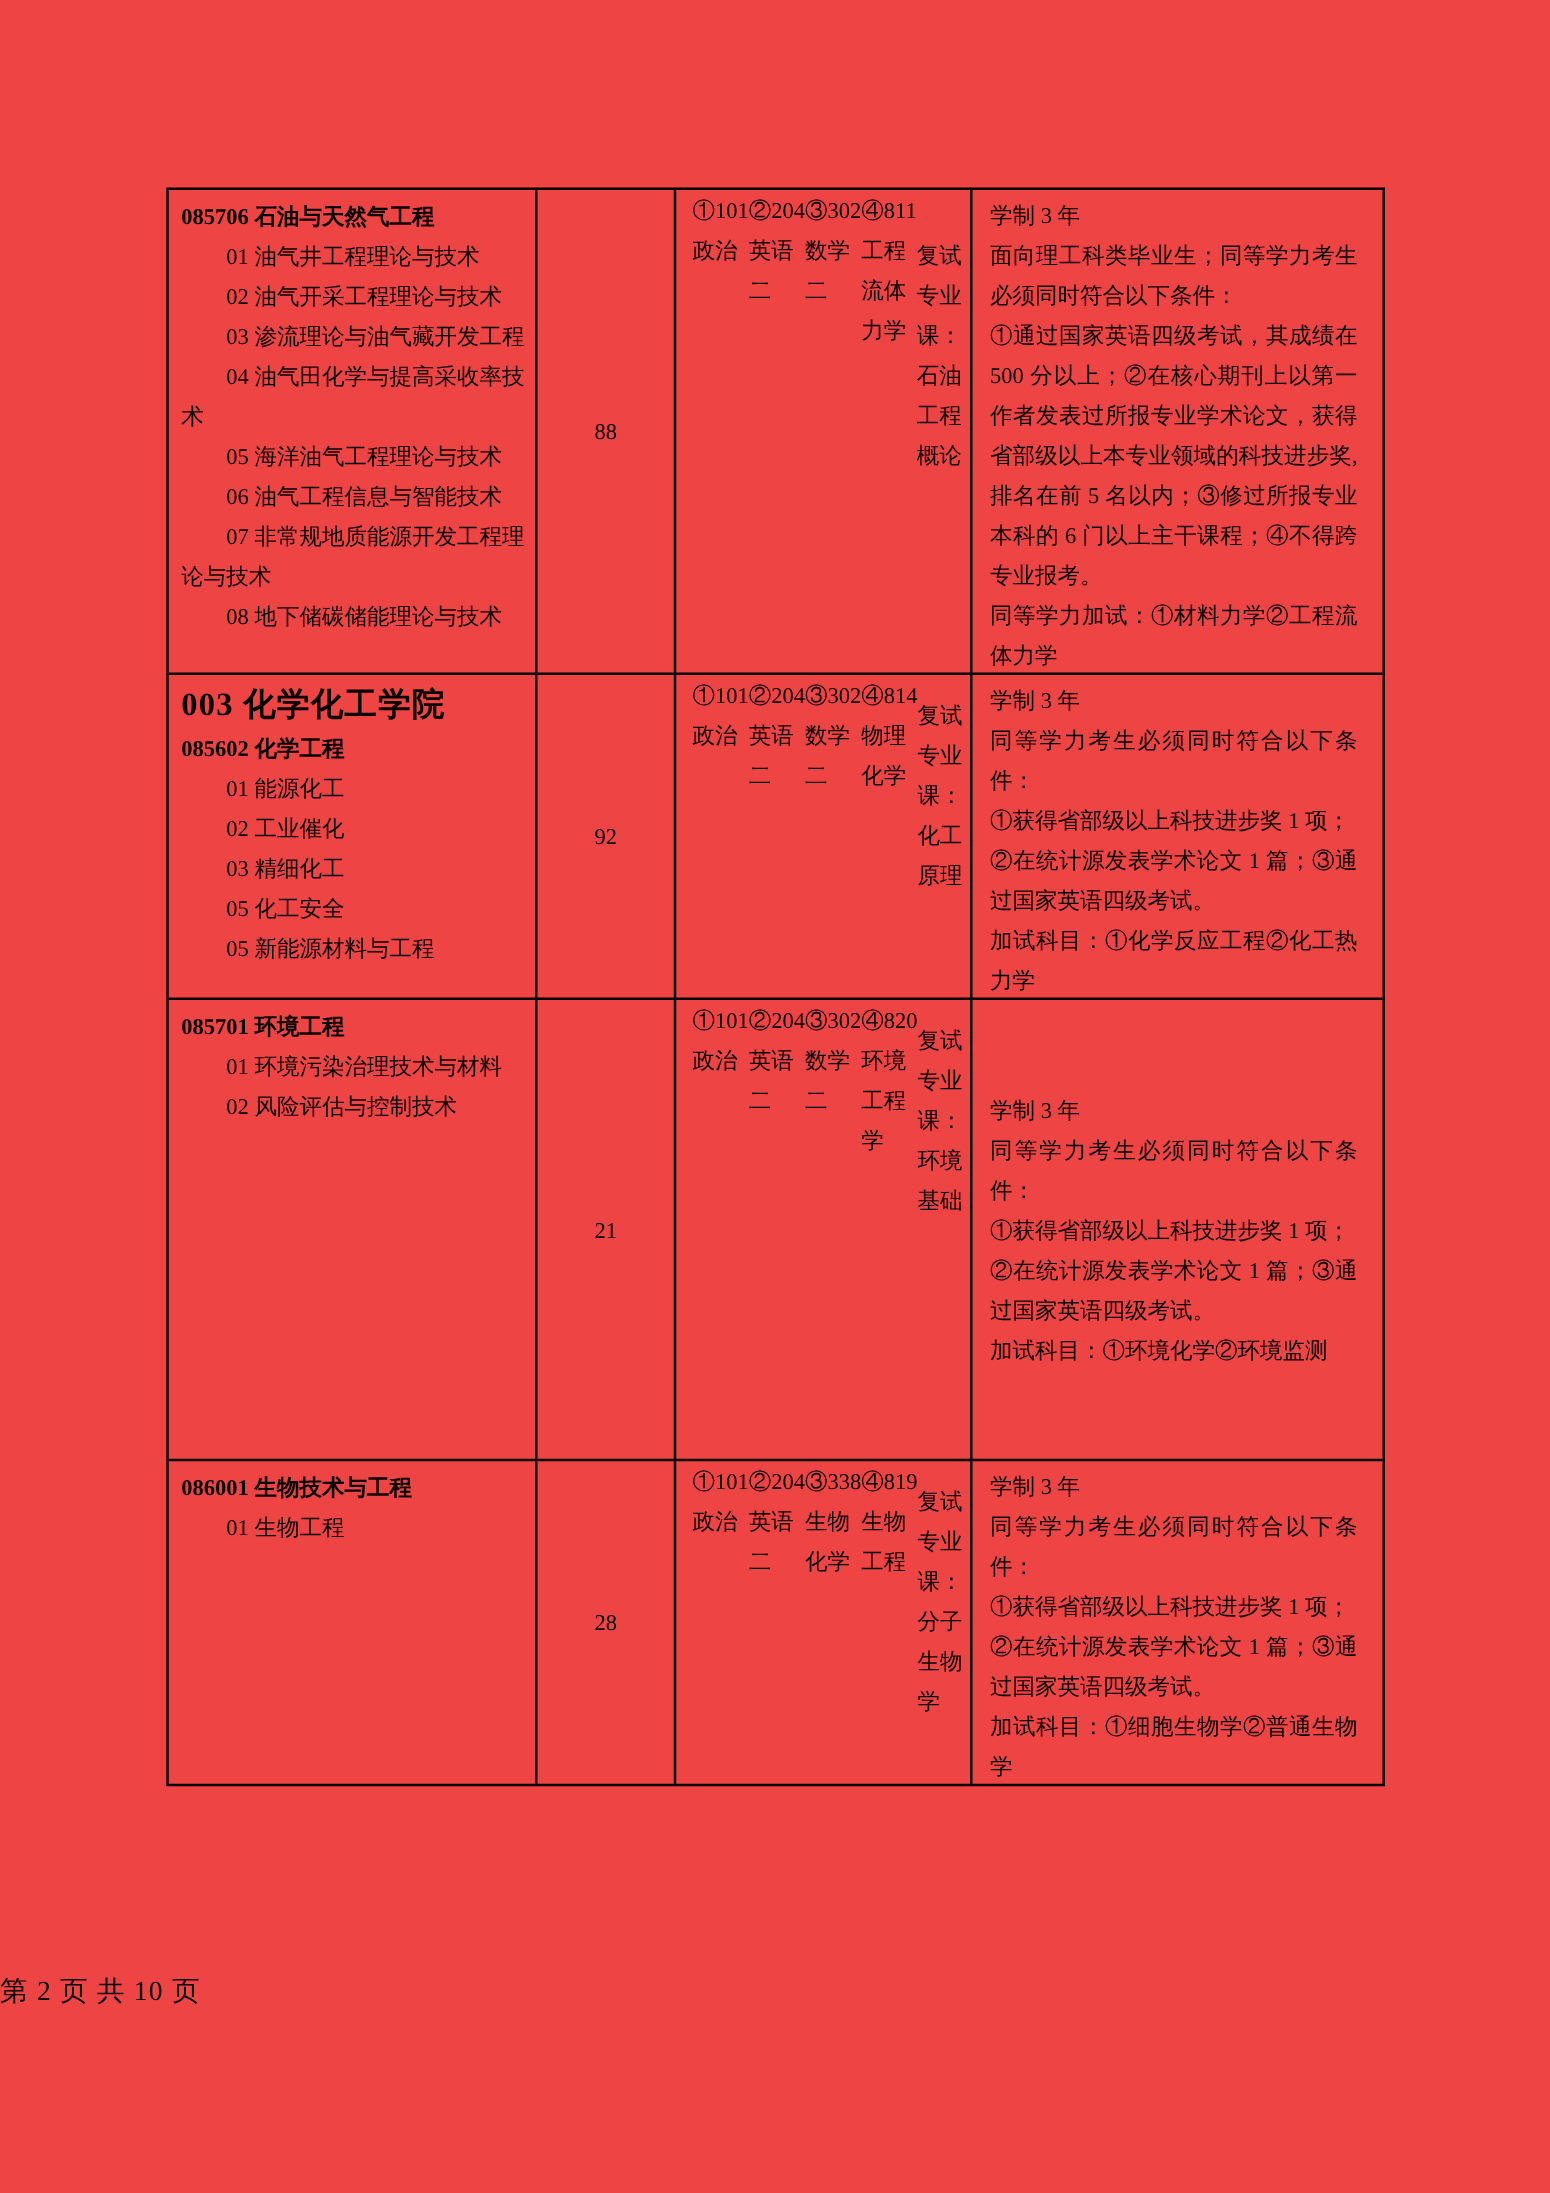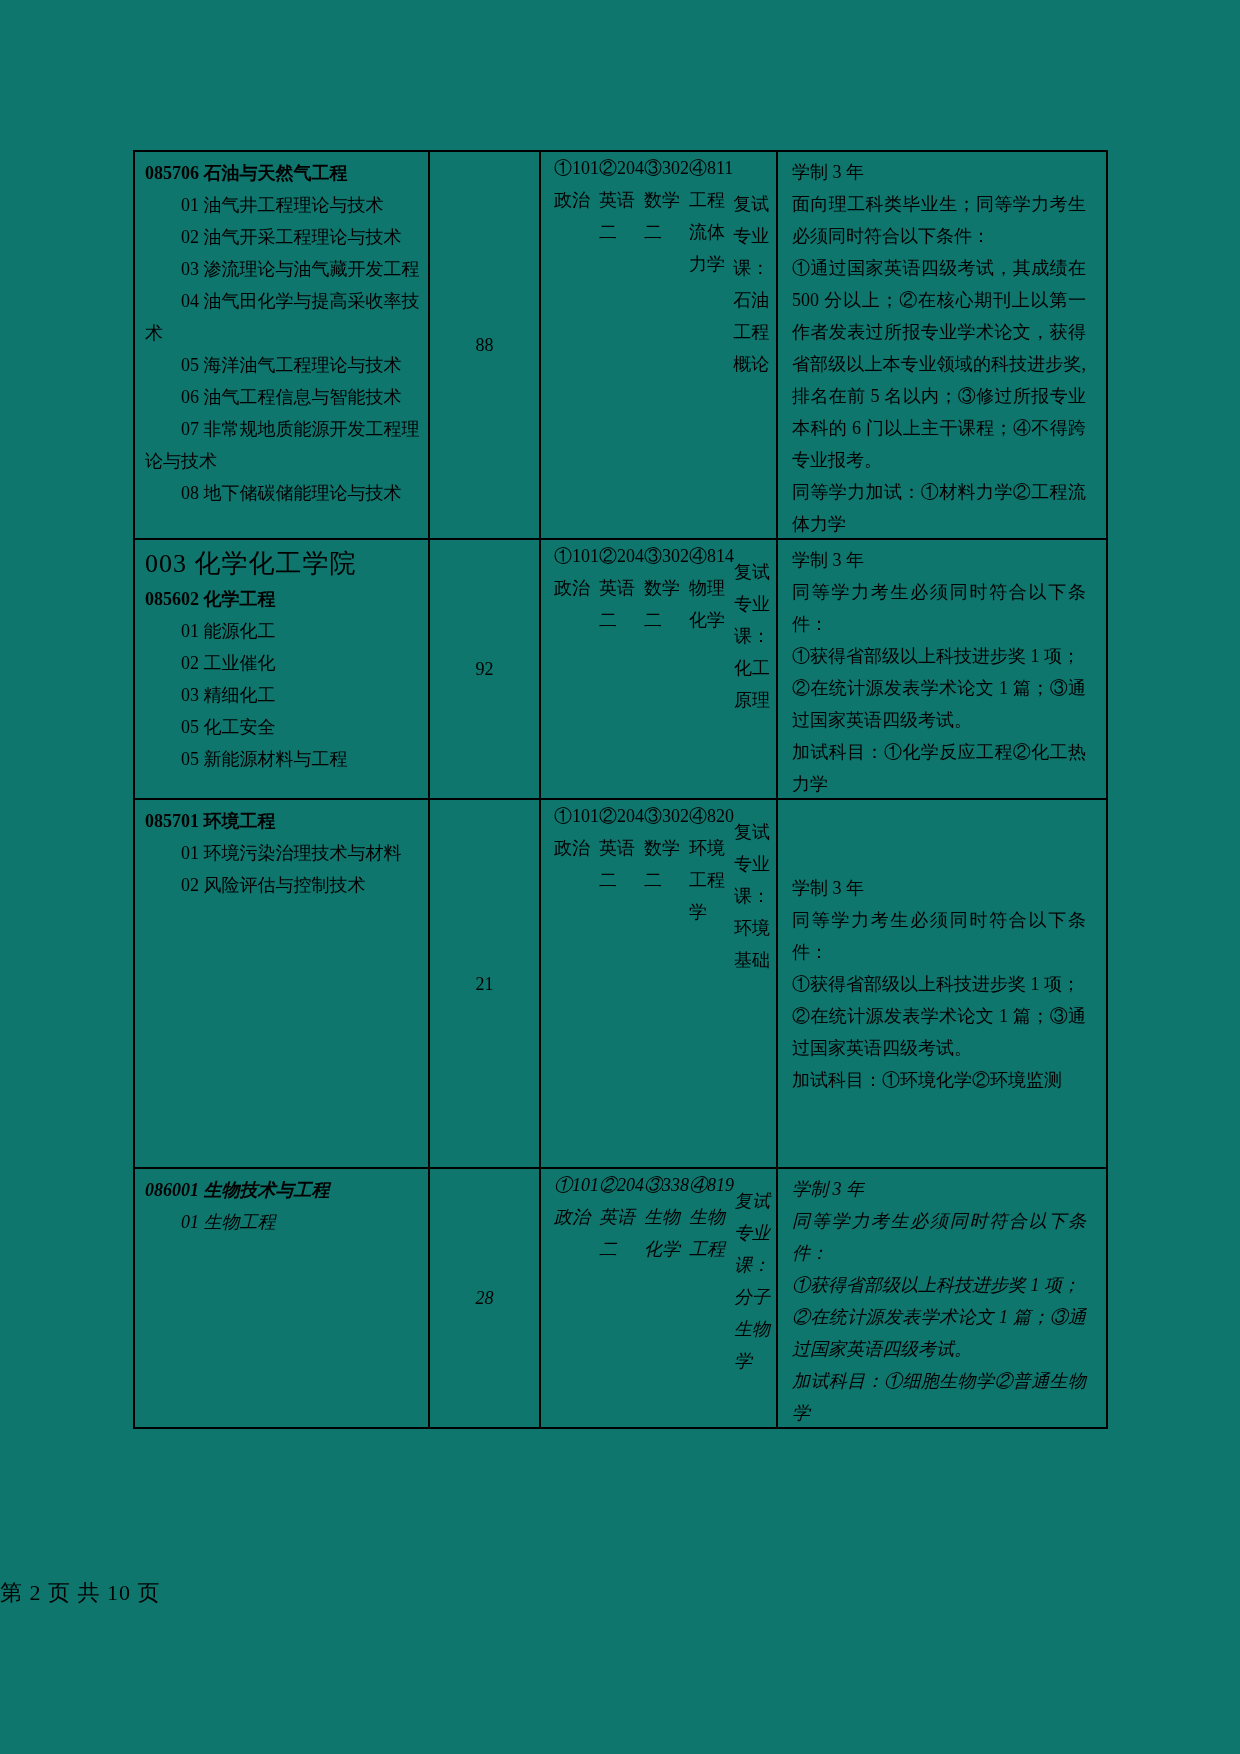--- a/index.html
+++ b/index.html
@@ -1,44 +1,44 @@
 <!DOCTYPE html>
 <html><head>
 <meta charset="utf-8">
 <style>
   html,body{margin:0;padding:0;background:#e8e8e8;}
   .page{
     position:relative;
     width:1240px;height:1754px;
-    background:#0f766e;
+    background:#ef4444;
     margin:0 auto;
     font-family:"Liberation Serif","DejaVu Serif",serif;
     color:#000;
   }
   .doc-table{
     position:absolute;left:133px;top:150px;
     display:grid;
     grid-template-columns:295px 111px 237px 328px;
     grid-template-rows:388px 260px 369px 258px;
     border:2px solid #000;
   }
   .cell{
     box-sizing:border-box;
     border-right:2px solid #000;
     border-bottom:2px solid #000;
     font-size:18px;
     line-height:32px;
     overflow:hidden;
   }
   .cell.last-col{border-right:none;}
-  .cell.last-row{border-bottom:none;font-style:italic;}
+  .cell.last-row{border-bottom:none;}
   
   .c1{padding:5px 4px 0 10px;}
   .college-header{
-    font-weight:normal;
+    font-weight:bold;
     font-size:26px;
     line-height:38px;
     letter-spacing:1px;
     white-space:nowrap;
   }
   .prog-title{font-weight:bold;}
   .dir{text-indent:2em;}
   
   .c2{display:flex;align-items:center;justify-content:center;}
   .quota{font-size:18px;}

